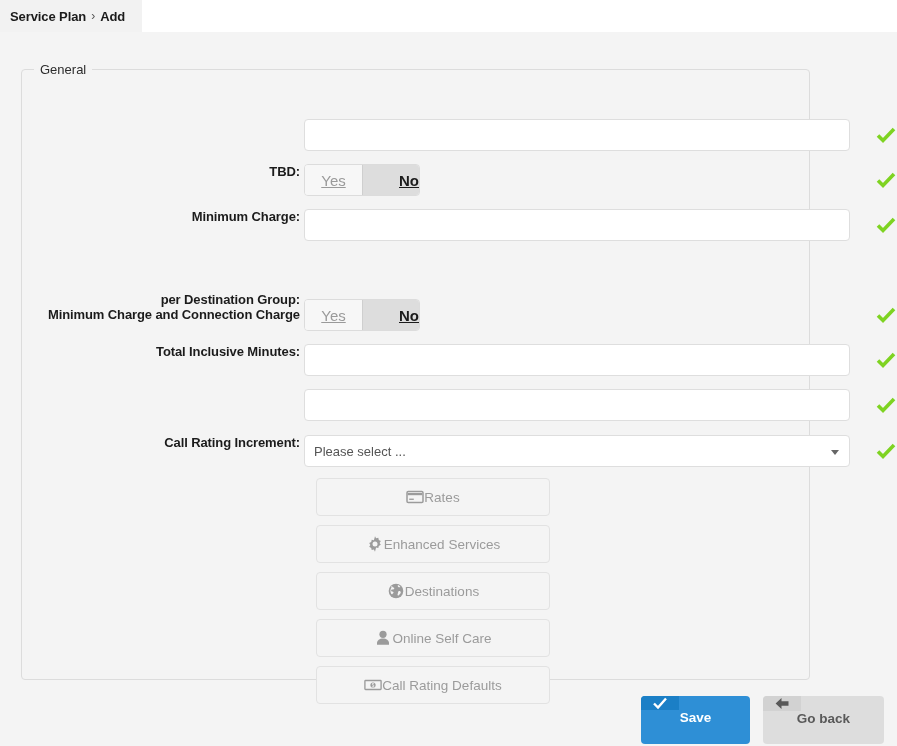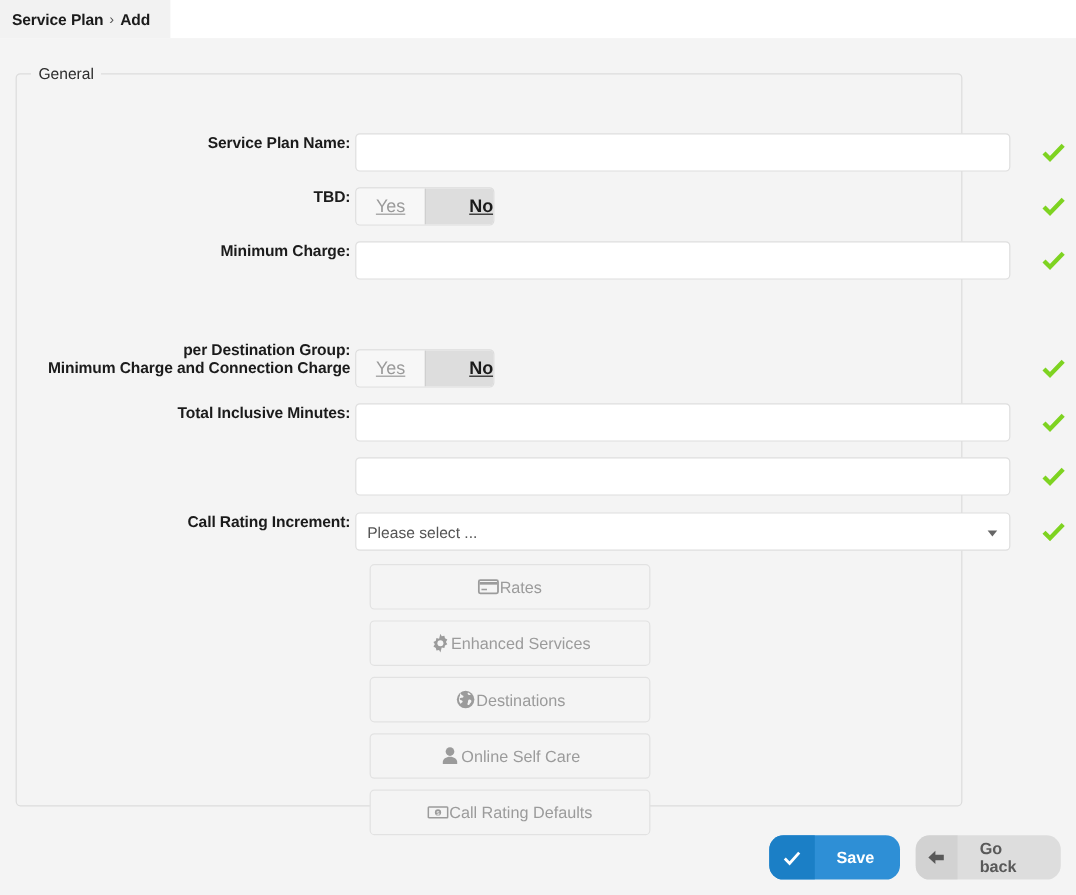--- a/index.html
+++ b/index.html
@@ -50,21 +50,21 @@
   }
 
   fieldset.general {
     position: absolute;
     left: 13px; top: 22px;
     width: 789px; height: 618px;
     box-sizing: border-box;
     border: 1px solid #dcdcdc;
     border-radius: 4px;
     background: #f4f4f4;
-    margin: 0; padding: 0;
+    margin: 8px; padding: 0;
   }
   fieldset.general > legend {
     margin-left: 12px;
     padding: 0 6px;
     font-size: 13px;
     color: #2c2c2c;
   }
 
   .row {
     position: absolute;
@@ -184,26 +184,27 @@
   .actionbtn .ico {
     display: inline-flex;
     align-items: center;
     justify-content: center;
     width: 18px; height: 18px;
   }
 
   
   .footer-btn {
     position: absolute;
-    height: 37px;
-    border-radius: 12px;
+    height: 48px;
+    border-radius: 4px;
     display: flex;
     align-items: stretch;
     overflow: hidden;
     box-sizing: border-box;
+    flex-direction: column;
   }
   .footer-btn .bico {
     width: 38px;
     display: flex; align-items: center; justify-content: center;
   }
   .footer-btn .btxt {
     display: flex; align-items: center; justify-content: center;
     padding: 0 18px;
     font-size: 13.5px;
     font-weight: bold;
@@ -231,21 +232,20 @@
     <span class="tab-text">Add</span>
   </div>
 </div>
 
 <div class="content">
 
   <fieldset class="general">
     <legend>General</legend>
 
     <div class="row" style="top:42px;">
-      <div class="label">Service Plan Name:</div>
       <div class="field">
         <input class="textbox" type="text" value="" style="">
       </div>
       <span class="check">
         <svg width="22" height="20" viewBox="0 0 22 20">
             <path d="M3 10.5 L8 15.5 L19 4" stroke="#7ed321" stroke-width="3.6" fill="none" stroke-linecap="butt" stroke-linejoin="miter"></path>
           </svg>
       </span>
     </div>
 

